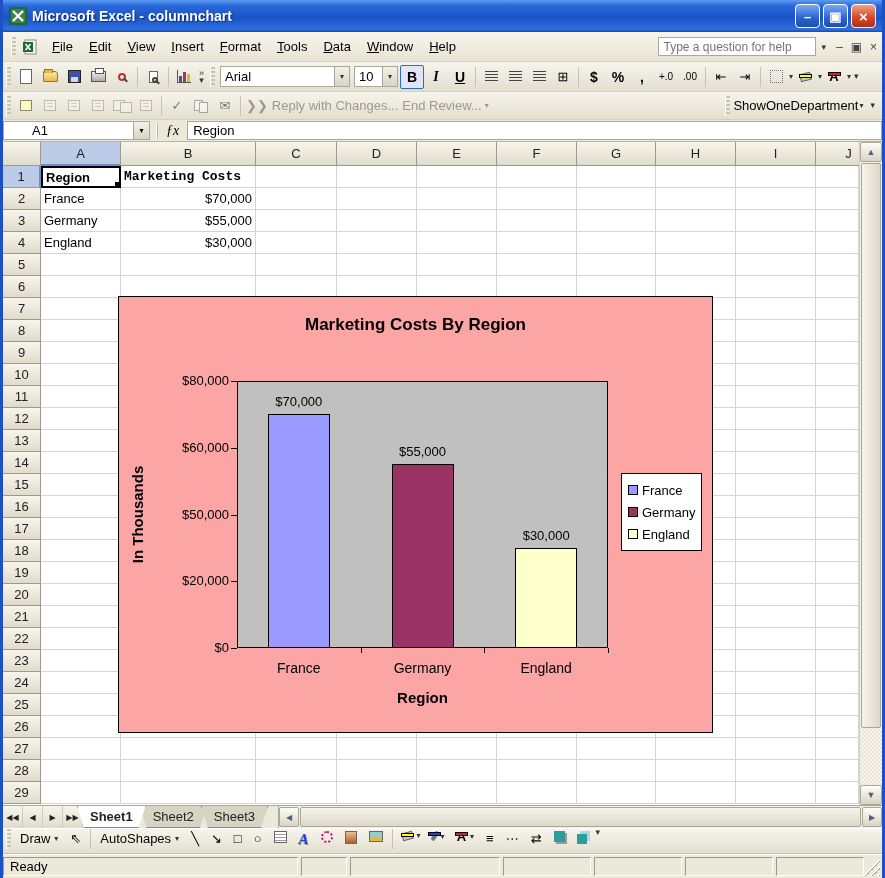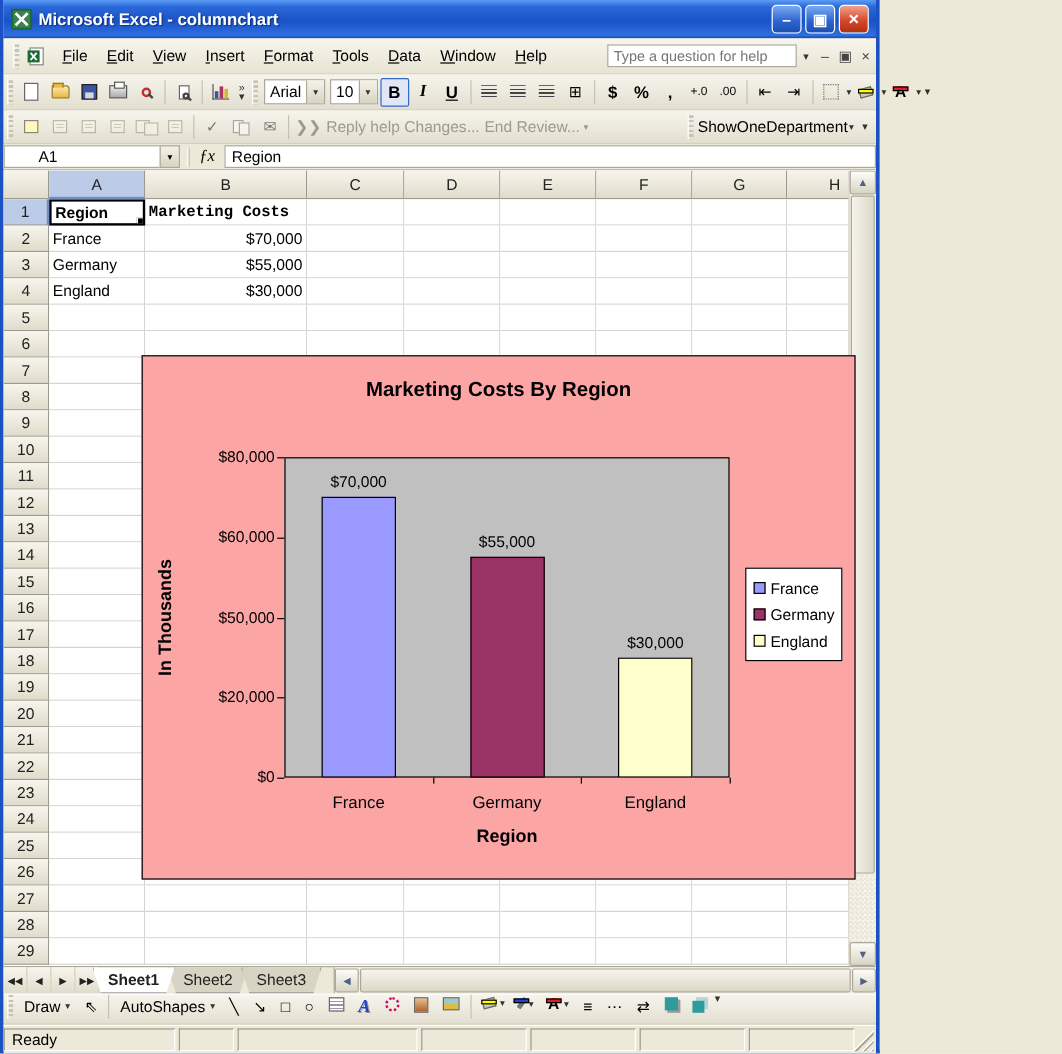--- a/index.html
+++ b/index.html
@@ -1,18 +1,18 @@
 <!DOCTYPE html>
 <html><head>
 <meta charset="utf-8">
 <style>
   * { margin:0; padding:0; box-sizing:border-box; }
   html,body { width:885px; height:878px; overflow:hidden; background:#ece9d8;
     font-family:"Liberation Sans", sans-serif; font-size:13px; color:#000; }
-  .window { width:733px; height:878px; display:flex; flex-direction:column;
+  .window { width:885px; height:878px; display:flex; flex-direction:column;
     border-left:3px solid #1c51c4; border-right:3px solid #1c51c4; border-bottom:3px solid #1c51c4; background:#ece9d8; }
 
   
   .titlebar { height:32px; flex:0 0 32px; display:flex; align-items:center; padding:0 6px 0 6px;
     background:linear-gradient(to bottom,#5a9cf5 0%,#2a68d8 18%,#1a53c8 55%,#2e6fe0 92%,#1747a8 100%); }
   .titlebar .xlicon { width:18px; height:18px; margin-right:5px; flex:0 0 18px; }
   .titlebar .title { color:#fff; font-weight:bold; font-size:14px; text-shadow:1px 1px 1px #0b2e7a; flex:1 1 auto; }
   .winbtns { display:flex; gap:3px; }
   .wbtn { width:25px; height:24px; border:1px solid #fff; border-radius:4px; color:#fff;
     display:flex; align-items:center; justify-content:center; font-size:13px; font-weight:bold;
@@ -287,21 +287,21 @@
       </span>
     <span class="tsep"></span>
     <span class="tbtn grayed">✓</span>
     <span class="tbtn grayed">
         <span class="i-page" style="width:9px;height:11px"></span>
         <span class="i-page" style="width:9px;height:11px;margin-left:-4px;margin-top:3px"></span>
       </span>
     <span class="tbtn grayed">✉</span>
     <span class="tsep"></span>
     <span class="rlabel">❯❯</span>
-    <span class="rlabel">Reply help Changes...</span>
+    <span class="rlabel">Reply with Changes...</span>
     <span class="rlabel">End Review...</span>
     <span class="dd" style="color:#9c9a8e">▾</span>
     <span style="flex:1"></span>
     <span class="grip"></span>
     <span class="macro-label">ShowOneDepartment</span>
     <span class="dd">▾</span>
     <span class="ovf" style="margin:0 4px">
         <span>▾</span>
       </span>
   </div>

